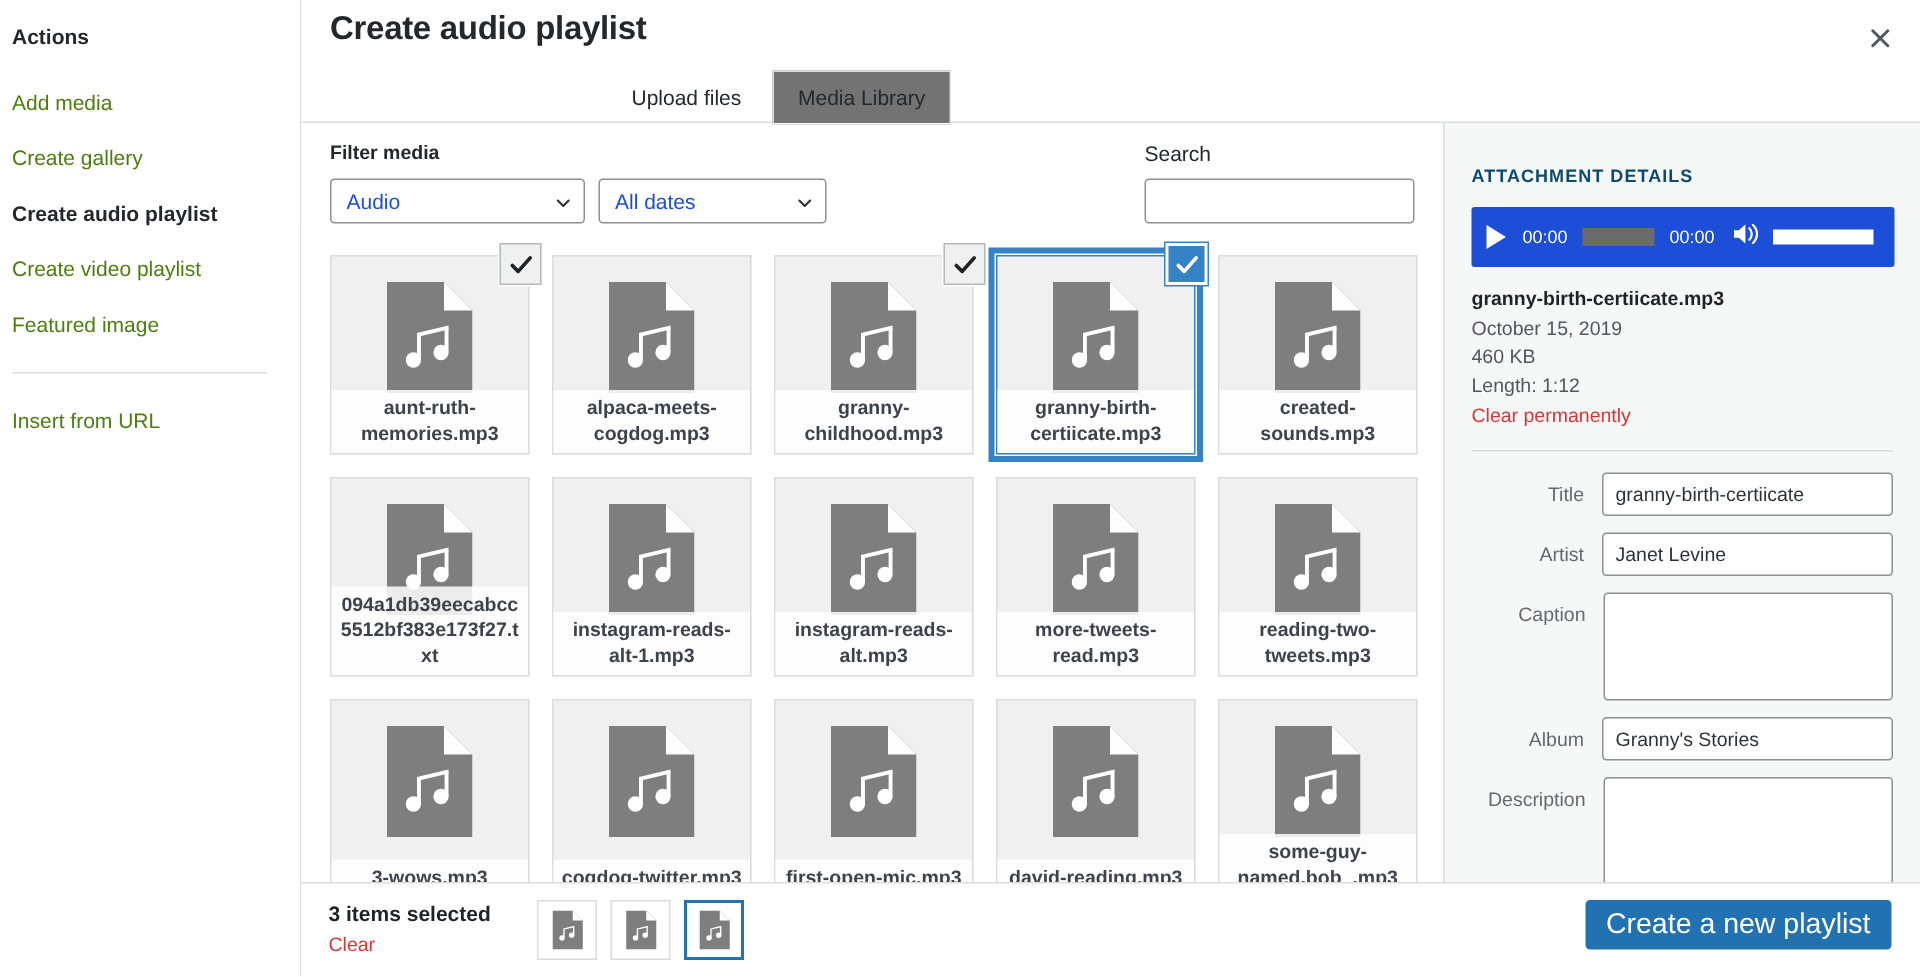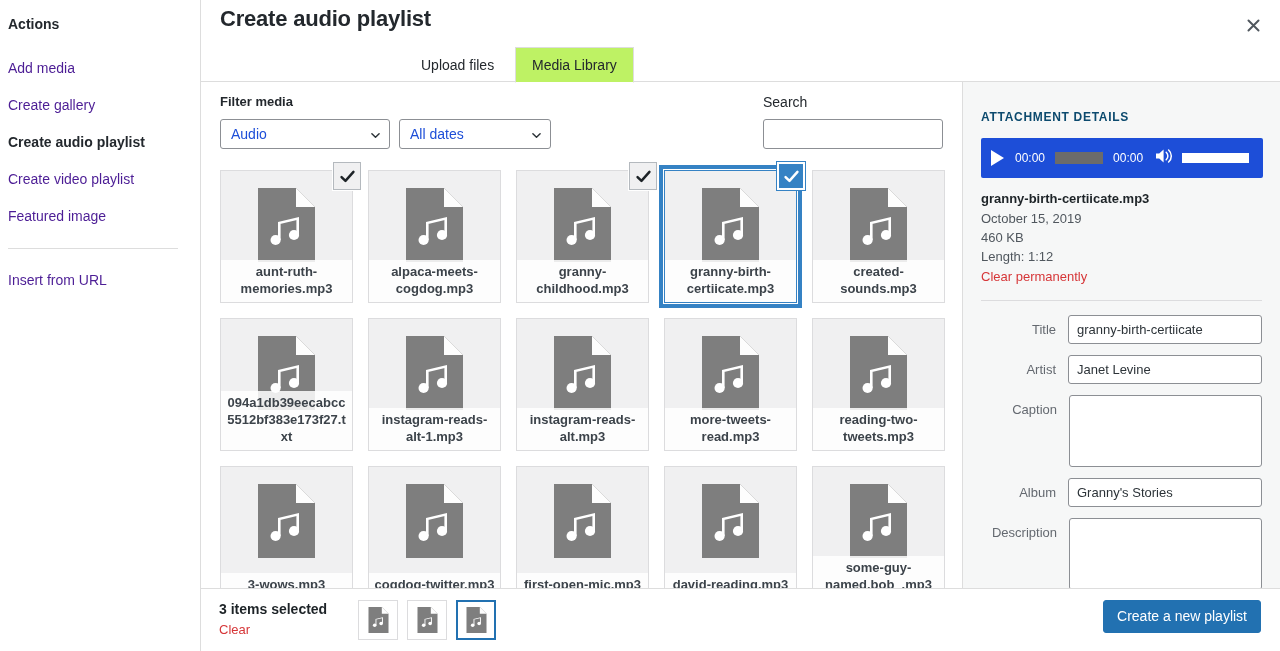--- a/index.html
+++ b/index.html
@@ -32,21 +32,21 @@
     font-size: 14px;
     font-weight: bold;
     color: #23282d;
     padding: 0 10px 0 8px;
     line-height: 20px;
     margin-bottom: 16px;
   }
   .sidebar-item {
     display: block;
     font-size: 14px;
-    color: #4c1d95;
+    color: #4d7c0f;
     padding: 0 8px;
     line-height: 37px;
     cursor: pointer;
     text-decoration: none;
     white-space: nowrap;
   }
   .sidebar-item.active {
     color: #23282d;
     font-weight: bold;
   }
@@ -104,21 +104,21 @@
     padding: 0 16px;
     cursor: pointer;
     background: transparent;
     border: 1px solid transparent;
     border-bottom: 0;
     white-space: nowrap;
   }
   .tab.tab-upload { left: 203px; }
   .tab.tab-library {
     left: 314px;
-    background: #bef264;
+    background: #737373;
     border: 1px solid #ddd;
     border-bottom: 1px solid #fff;
     height: 36px;
   }
 
   
   .filterbar { position: absolute; left: 0; top: 82px; width: 757px; height: 72px; }
   .label-filter {
     position: absolute; left: 19px; top: 12px;
     font-size: 13px; font-weight: bold; color: #23282d;
@@ -364,21 +364,21 @@
     cursor: pointer;
   }
   .mini.active { border: 2px solid #2271b1; }
   .mini svg { width: 21px; height: 26px; }
   .create-btn {
     position: absolute;
     right: 19px; top: 11px;
     height: 33px;
     background: #2271b1;
     color: #fff;
-    font-size: 14px;
+    font-size: 19px;
     font-family: "Liberation Sans", sans-serif;
     border: 1px solid #2271b1;
     border-radius: 3px;
     padding: 0 13px;
     cursor: pointer;
     line-height: 31px;
   }
   .clearfix::after { content: ""; display: table; clear: both; }
 </style>
 </head>

